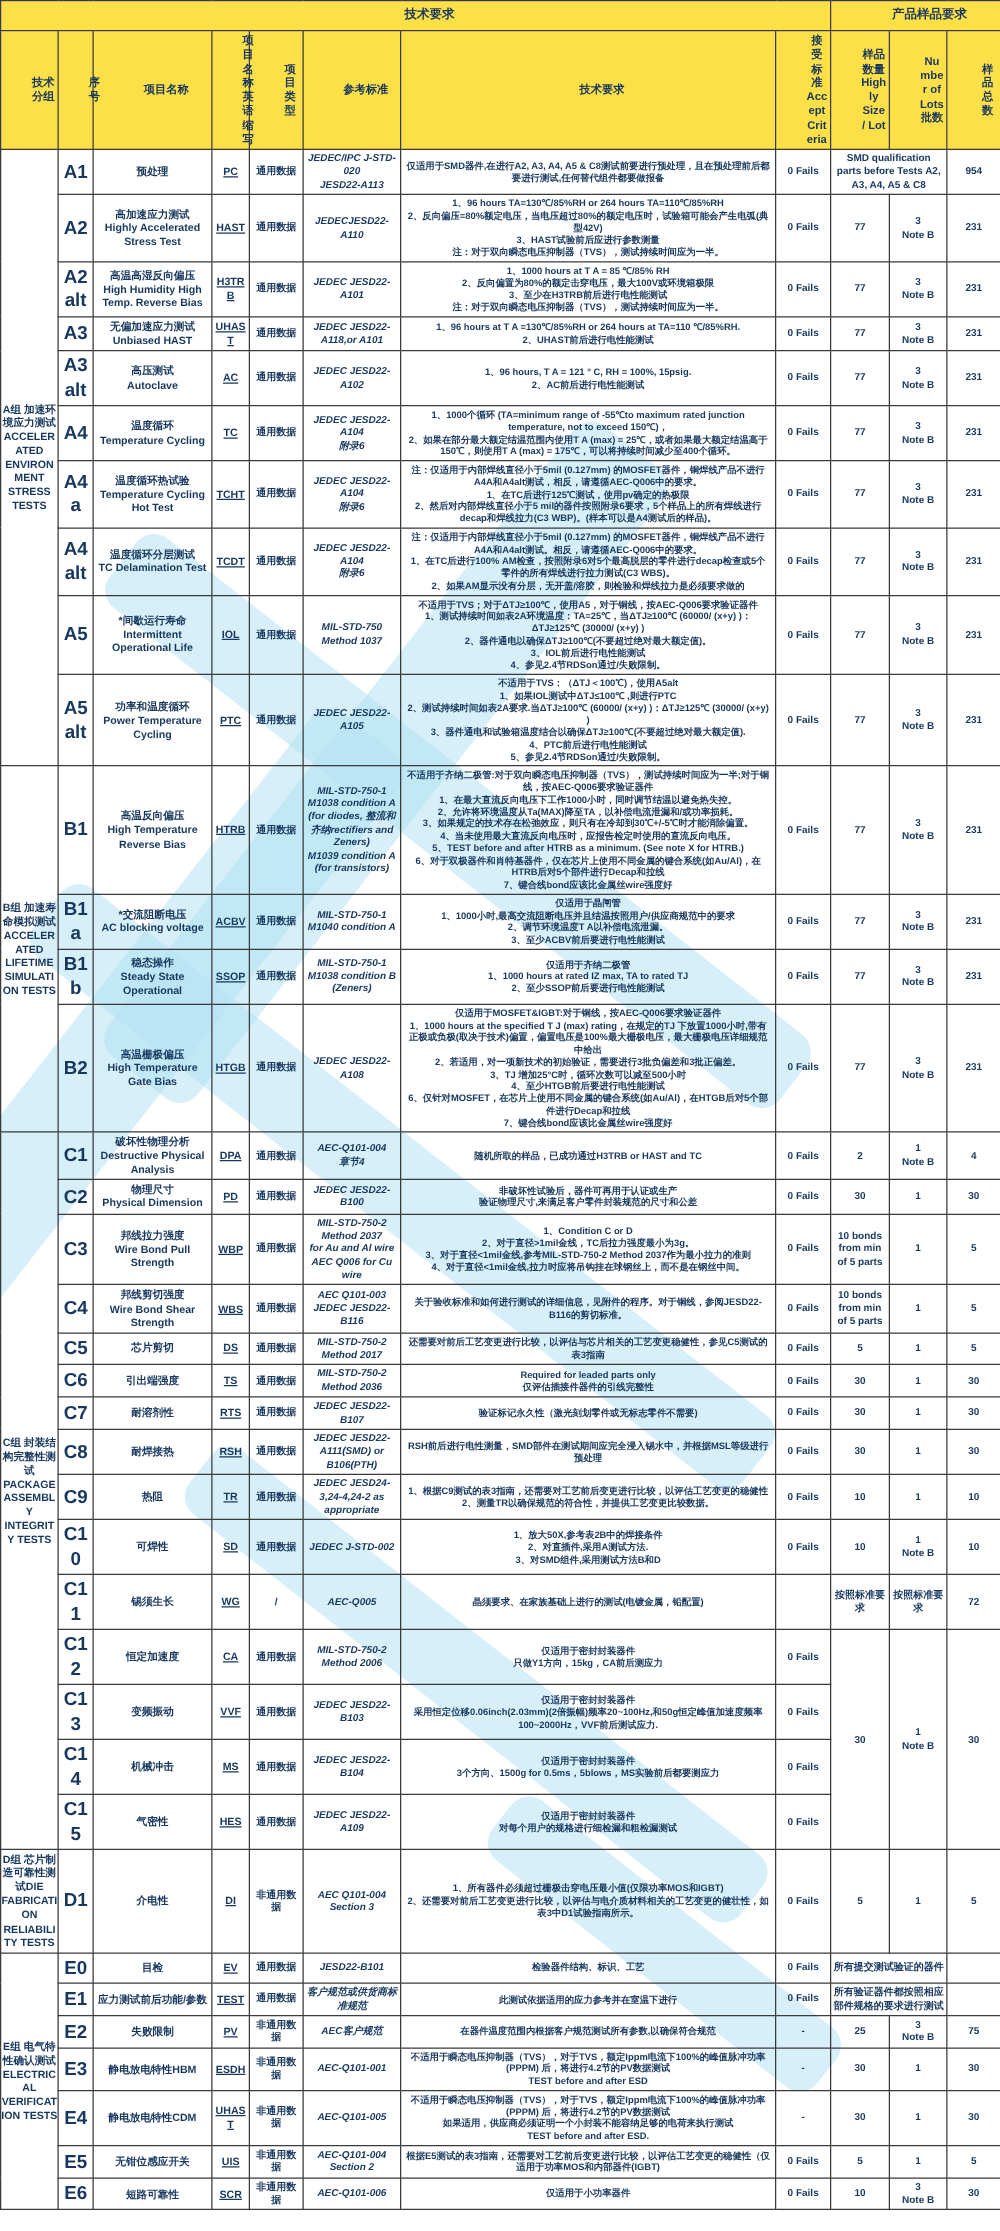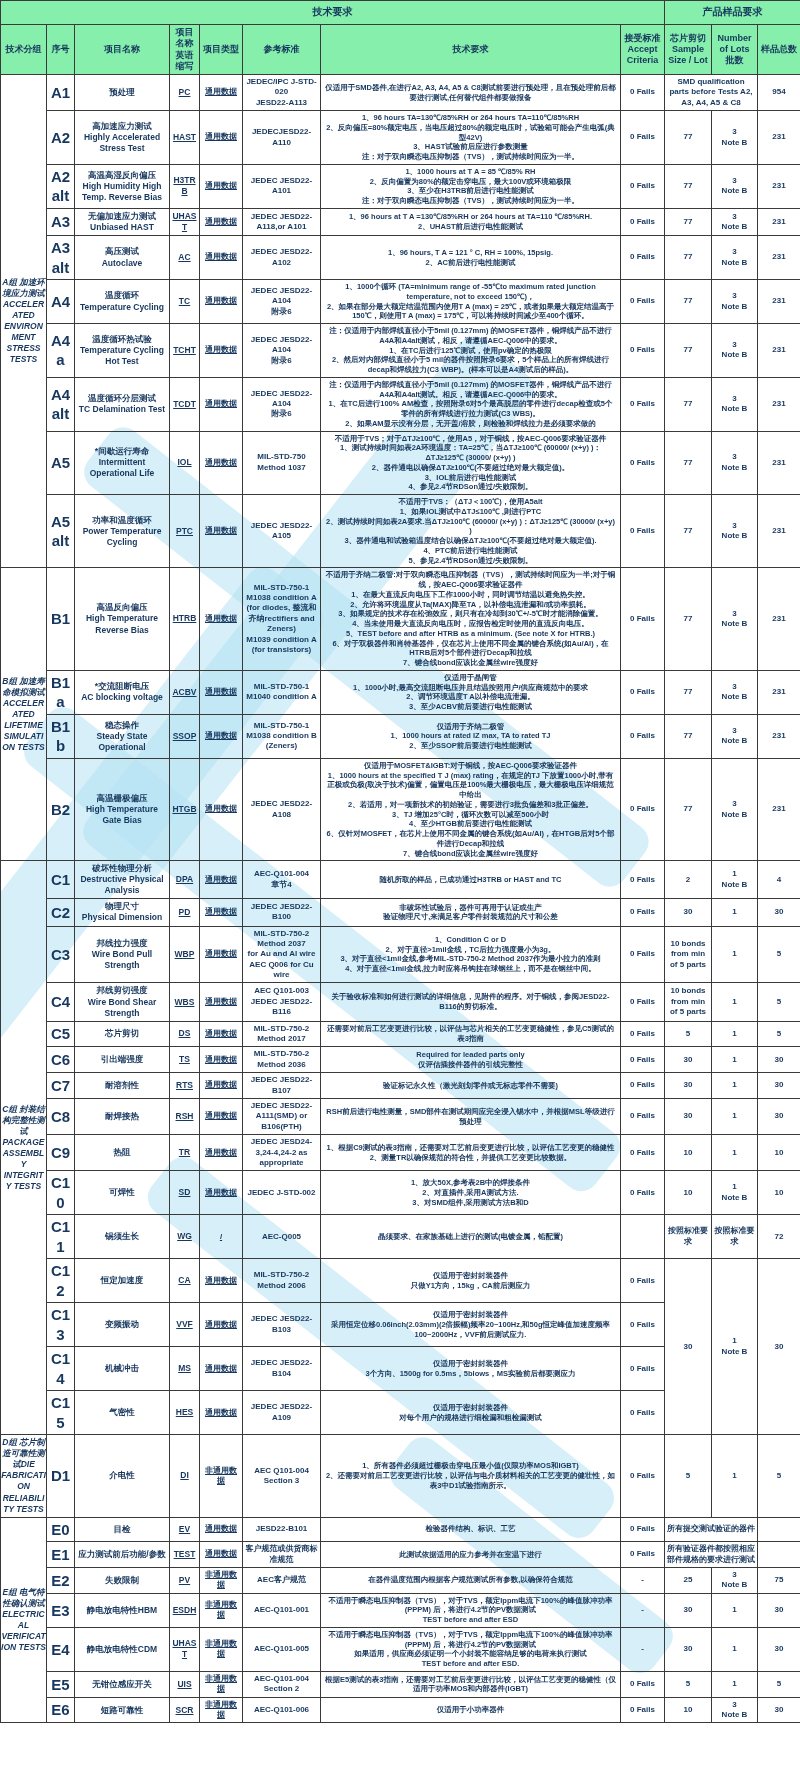--- a/index.html
+++ b/index.html
@@ -4,28 +4,28 @@
 <style>
   * { box-sizing: border-box; margin: 0; padding: 0; }
   html, body { background: #ffffff; }
   body { width: 800px; font-family: "Liberation Sans", sans-serif; color: #17375e; position: relative; }
   .watermark { position: absolute; inset: 0; z-index: 0; overflow: hidden; pointer-events: none; }
   .wm-bar { position: absolute; background: #b5e2f3; opacity: .55; border-radius: 18px; }
   table { width: 800px; border-collapse: collapse; table-layout: fixed; position: relative; z-index: 1; }
   th, td { border: 1px solid #3a3a3a; vertical-align: middle; text-align: center;
            padding: 2px 2px; font-weight: bold; color: #17375e; white-space: pre-line;
            overflow-wrap: anywhere; line-height: 1.3; background: transparent; }
-  thead th { background: #86efac; font-size: 9px; line-height: 1.25; }
+  thead th { background: #fde047; font-size: 9px; line-height: 1.25; padding-left: 24px; }
   th.band { font-size: 10px; height: 24px; }
-  td.group { font-size: 8.5px; padding: 2px 0; font-style: italic; }
+  td.group { font-size: 8.5px; padding: 2px 0; }
   td.seq   { font-size: 15px; }
   td.name  { font-size: 8.5px; }
   td.abbr  { font-size: 8.5px; text-decoration: underline; }
-  td.type  { font-size: 8px; text-decoration: underline; }
-  td.ref   { font-size: 8px; }
+  td.type  { font-size: 8px; }
+  td.ref   { font-size: 8px; font-style: italic; }
   td.req   { font-size: 7.5px; text-align: center; padding: 2px 4px; }
   td.accept, td.sample, td.lots, td.total { font-size: 8px; }
   tr { min-height: 22px; }
 </style>
 </head>
 <body>
 
 <div class="watermark">
   <div class="wm-bar" style="left:120px; top:420px; width:680px; height:70px; transform:rotate(38deg); transform-origin:left top;"></div>
   <div class="wm-bar" style="left:60px;  top:700px; width:720px; height:70px; transform:rotate(38deg); transform-origin:left top;"></div>
@@ -56,21 +56,21 @@
     </tr>
     <tr>
       <th>技术分组</th>
       <th>序号</th>
       <th>项目名称</th>
       <th>项目名称英语缩写</th>
       <th>项目类型</th>
       <th>参考标准</th>
       <th>技术要求</th>
       <th>接受标准 Accept Criteria</th>
-      <th>芯片剪切 Sample Size / Lot</th>
+      <th>样品数量 Highly Size / Lot</th>
       <th>Number of Lots 批数</th>
       <th>样品总数</th>
     </tr>
   </thead>
   <tbody id="tbody">
       <tr>
         <td class="group" rowspan="10">A组 加速环境应力测试 ACCELERATED ENVIRONMENT STRESS TESTS</td>
         <td class="seq">A1</td>
         <td class="name">预处理</td>
         <td class="abbr">PC</td>

